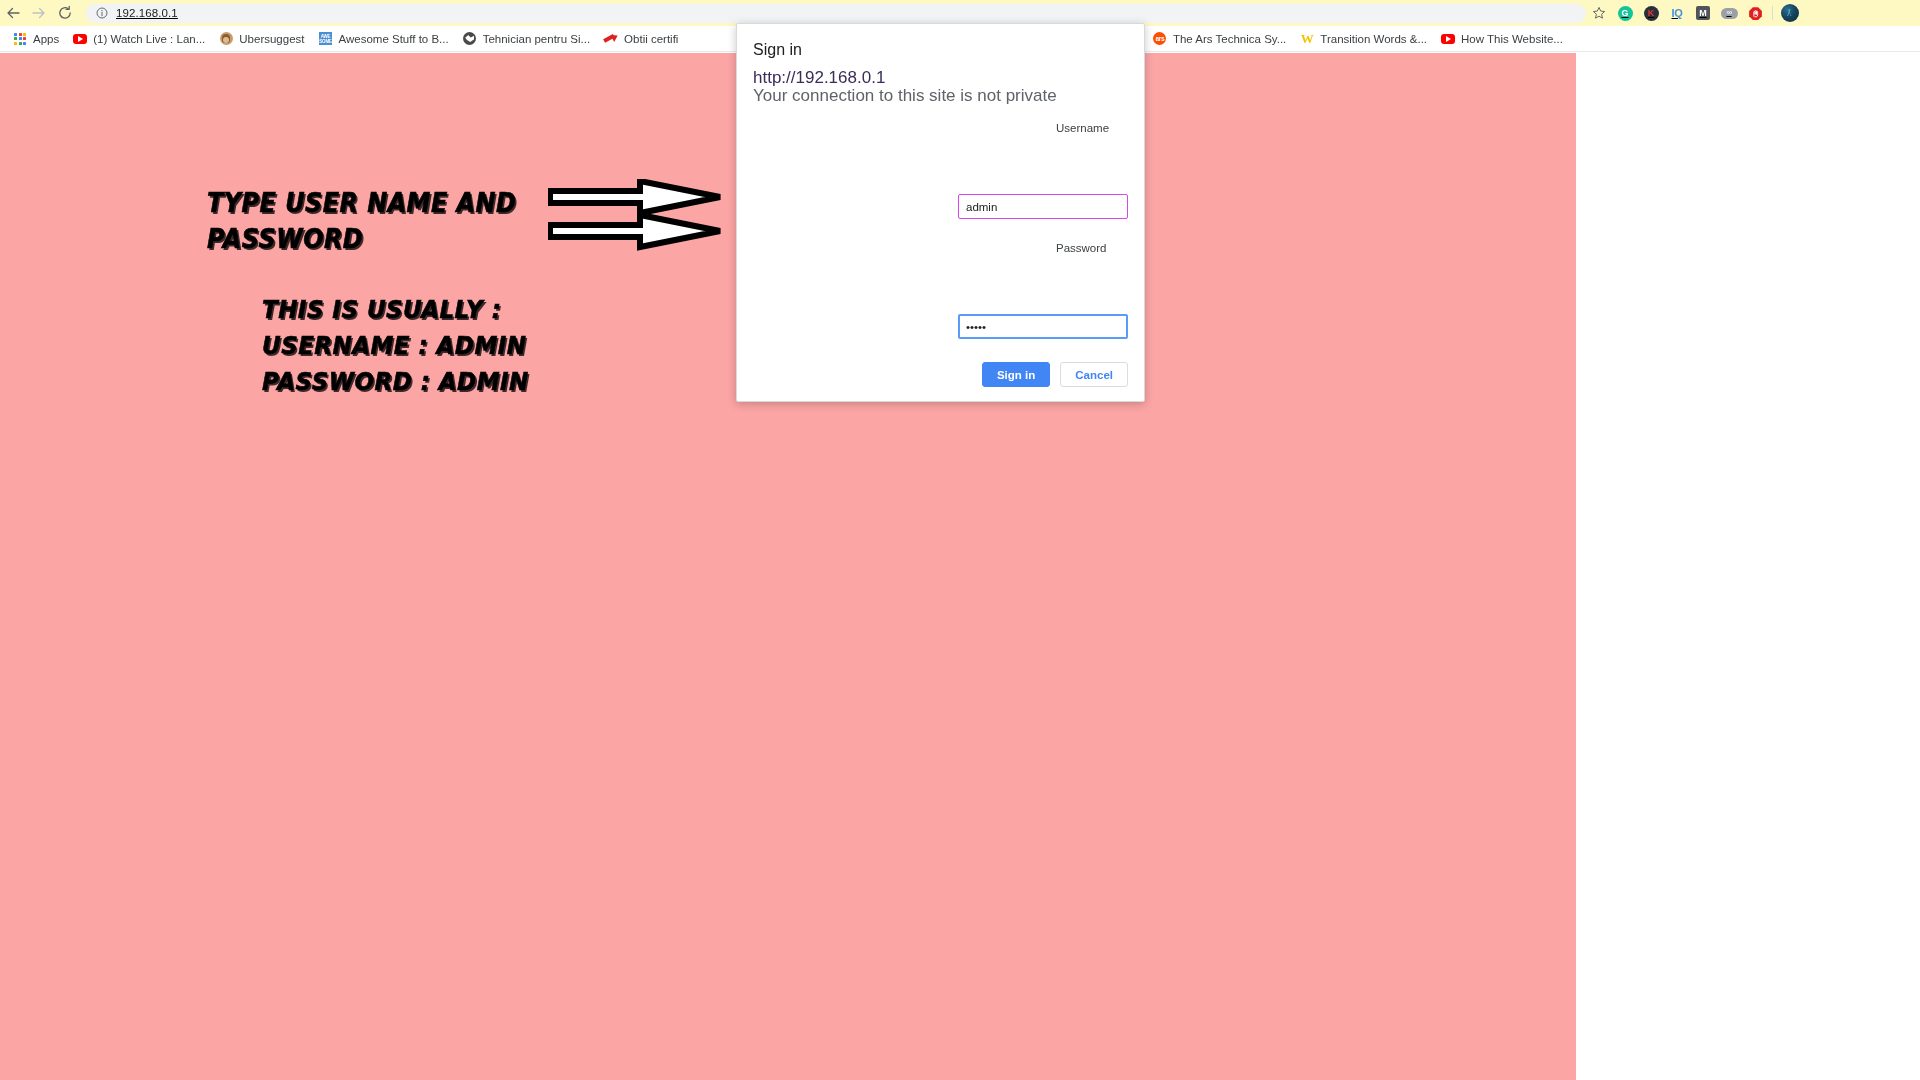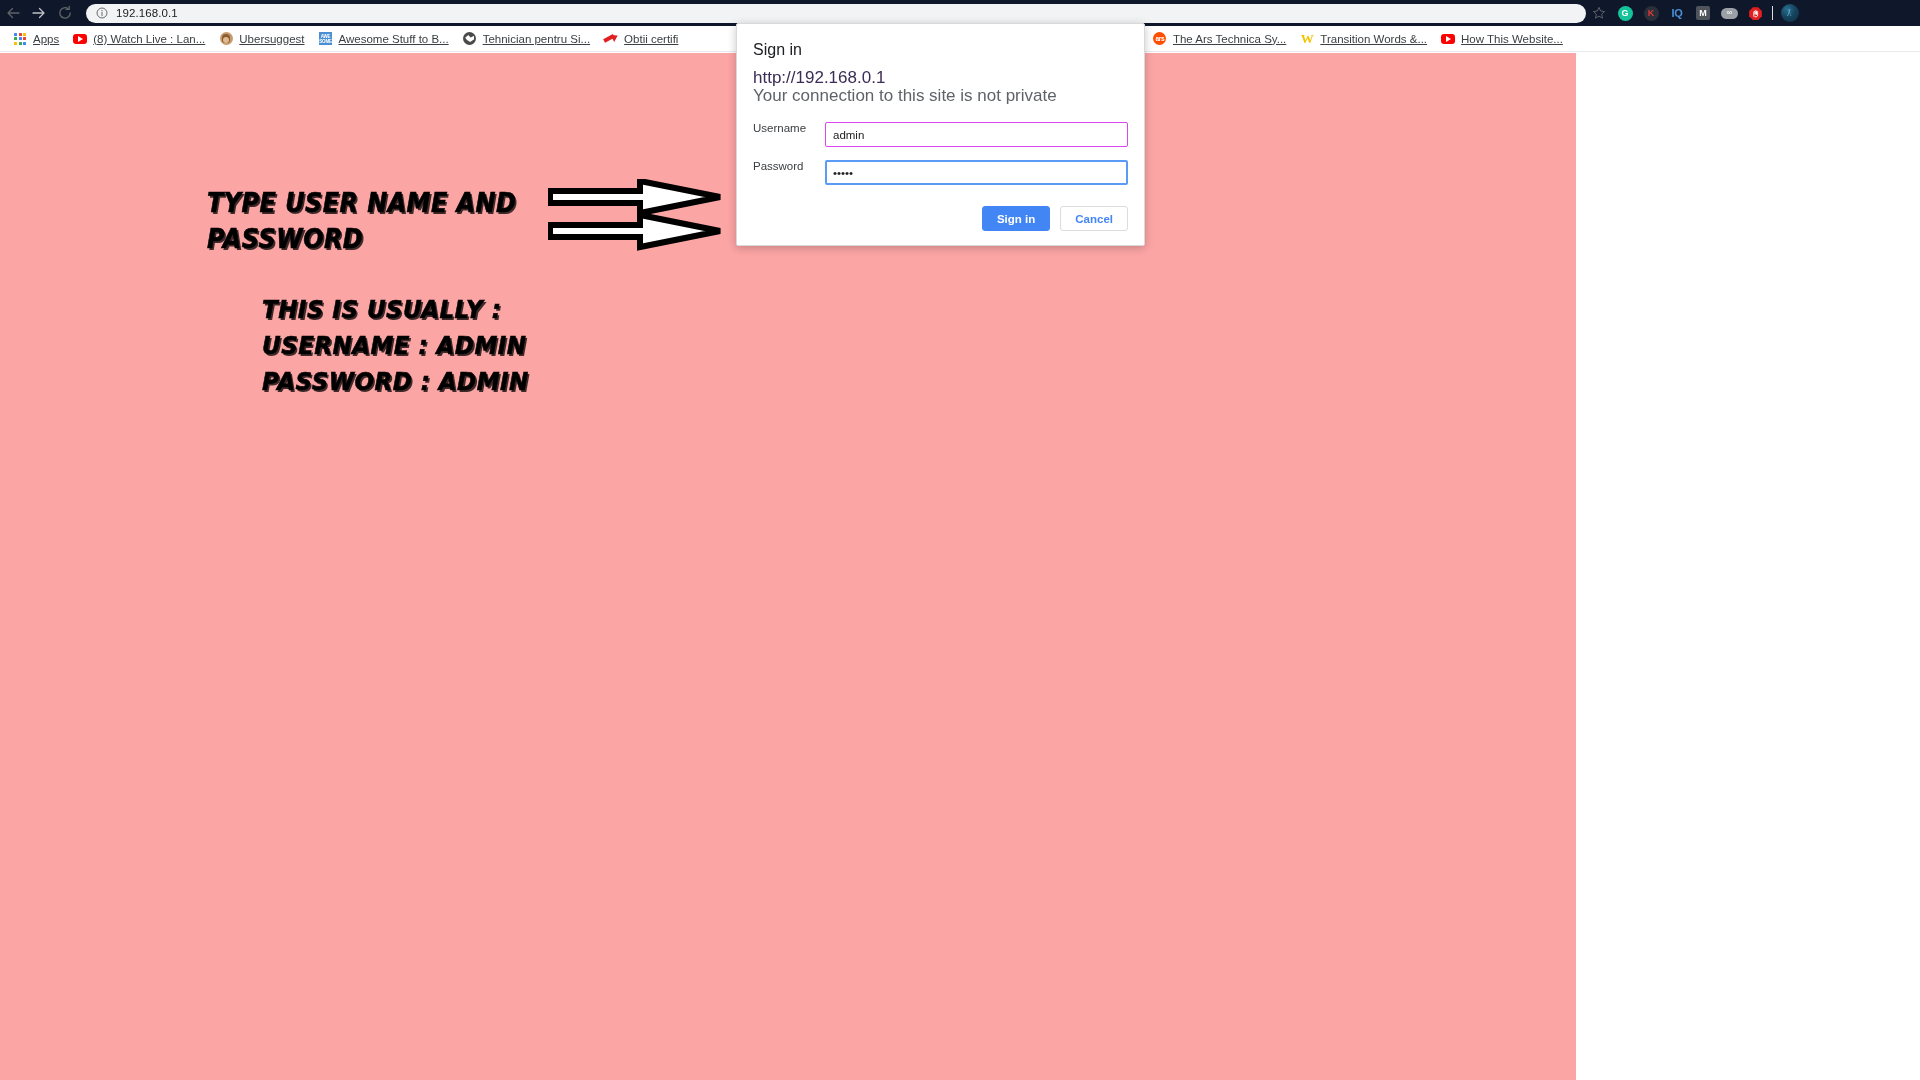--- a/index.html
+++ b/index.html
@@ -18,24 +18,25 @@
     height: 1080px;
     background: #ffffff;
   }
 
   
   .toolbar {
     position: absolute;
     top: 0; left: 0;
     width: 1920px;
     height: 26px;
-    background: #0f172a;
+    background: #fef9c3;
     display: flex;
     align-items: center;
     box-sizing: border-box;
+    text-decoration: underline;
   }
 
   .nav-btn {
     width: 26px;
     height: 26px;
     display: flex;
     align-items: center;
     justify-content: center;
     flex: 0 0 auto;
   }
@@ -167,21 +168,20 @@
     padding: 0 7px;
     border-radius: 3px;
     flex: 0 0 auto;
     white-space: nowrap;
   }
   .bm-label {
     font-size: 11.5px;
     color: #3c4043;
     margin-left: 6px;
     white-space: nowrap;
-    text-decoration: underline;
   }
   .bm-ico {
     width: 14px;
     height: 14px;
     flex: 0 0 auto;
     display: flex;
     align-items: center;
     justify-content: center;
   }
   
@@ -371,22 +371,23 @@
     margin-bottom: 2px;
   }
   .dlg-warning {
     font-size: 17px;
     color: #5f6368;
     line-height: 16px;
     margin-bottom: 18px;
   }
   .field-row {
     display: flex;
-    align-items: flex-start;
-    margin-bottom: 13px;
+    align-items: flex-end;
+    margin-bottom: 23px;
+    flex-direction: column;
   }
   .field-label {
     width: 72px;
     flex: 0 0 72px;
     font-size: 11.5px;
     color: #3c4043;
   }
   .field-input {
     flex: 1 1 auto;
     height: 25px;
@@ -530,21 +531,21 @@
             <i style="background:#4285f4"></i>
         </span>
       </span>
       <span class="bm-label">Apps</span>
     </div>
 
     <div class="bm">
       <span class="bm-ico">
           <span class="yt-ico"></span>
         </span>
-      <span class="bm-label">(8) Watch Live : Lan...</span>
+      <span class="bm-label">(1) Watch Live : Lan...</span>
     </div>
 
     <div class="bm">
       <span class="bm-ico">
           <span class="ubersuggest-ico"></span>
         </span>
       <span class="bm-label">Ubersuggest</span>
     </div>
 
     <div class="bm">

